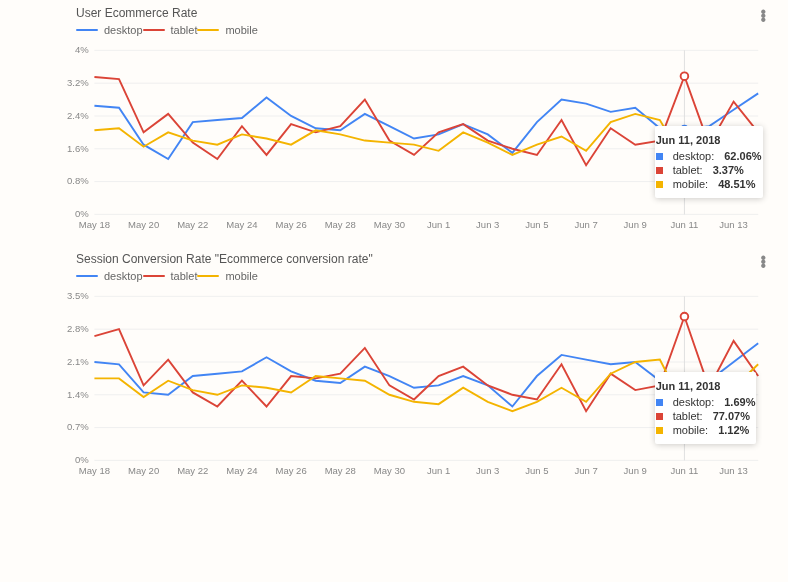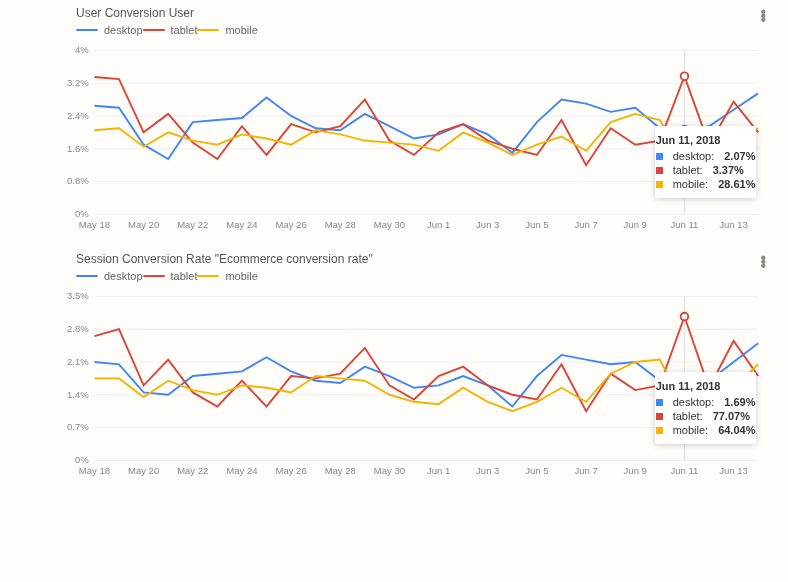--- a/index.html
+++ b/index.html
@@ -27,21 +27,21 @@
 <body>
 
 <div class="page">
 
   <div class="panel">
     <div class="kebab">
         <span>•</span>
         <span>•</span>
         <span>•</span>
       </div>
-    <div class="title">User Conversion User</div>
+    <div class="title">User Ecommerce Rate</div>
     <div class="legend">
       <div class="legend-item">
           <span class="legend-sw" style="background:#4285f4"></span>
           <span>desktop</span>
         </div>
       <div class="legend-item">
           <span class="legend-sw" style="background:#db4437"></span>
           <span>tablet</span>
         </div>
       <div class="legend-item">
@@ -83,31 +83,31 @@
           <path d="M0 33.949999999999996 L25.777777777777775 36.10000000000001 L51.55555555555555 92 L77.33333333333333 72.64999999999999 L103.1111111111111 102.75 L128.88888888888889 119.95 L154.66666666666666 85.55 L180.44444444444443 115.64999999999999 L206.2222222222222 83.39999999999999 L232 92 L257.77777777777777 85.55 L283.55555555555554 57.60000000000001 L309.3333333333333 100.60000000000001 L335.1111111111111 115.64999999999999 L360.88888888888886 92 L386.6666666666667 83.39999999999999 L412.4444444444444 100.60000000000001 L438.22222222222223 109.2 L464 115.64999999999999 L489.77777777777777 79.10000000000001 L515.5555555555555 126.39999999999999 L541.3333333333334 87.7 L567.1111111111111 104.89999999999999 L592.8888888888889 100.60000000000001 L618.6666666666666 33.089999999999996 L644.4444444444445 104.89999999999999 L670.2222222222222 59.75 L696 92 " class="series-line" stroke="#db4437"></path>
           <circle cx="618.6666666666666" cy="33.089999999999996" r="4" class="hover-marker" stroke="#db4437"></circle>
           <path d="M0 89.85000000000001 L25.777777777777775 87.7 L51.55555555555555 107.05 L77.33333333333333 92 L103.1111111111111 100.60000000000001 L128.88888888888889 104.89999999999999 L154.66666666666666 94.14999999999999 L180.44444444444443 98.45 L206.2222222222222 104.89999999999999 L232 89.85000000000001 L257.77777777777777 94.14999999999999 L283.55555555555554 100.60000000000001 L309.3333333333333 102.75 L335.1111111111111 104.89999999999999 L360.88888888888886 111.35000000000001 L386.6666666666667 92 L412.4444444444444 102.75 L438.22222222222223 115.64999999999999 L464 104.89999999999999 L489.77777777777777 96.3 L515.5555555555555 111.35000000000001 L541.3333333333334 81.25 L567.1111111111111 72.64999999999999 L592.8888888888889 79.10000000000001 L618.6666666666666 122.96 L644.4444444444445 96.3 L670.2222222222222 100.60000000000001 L696 87.7 " class="series-line" stroke="#f4b400"></path>
           <circle cx="618.6666666666666" cy="122.96" r="4" class="hover-marker" stroke="#f4b400"></circle>
         </svg>
       <div class="tooltip" id="tooltip-top" style="left: 592.667px; top: 86px;">
         <div class="tt-title">Jun 11, 2018</div>
         <div class="tt-row">
             <span class="tt-dot" style="background:#4285f4"></span>
             <span>desktop:</span> 
-            <b>2.07%</b>
+            <b>62.06%</b>
           </div>
         <div class="tt-row">
             <span class="tt-dot" style="background:#db4437"></span>
             <span>tablet:</span> 
             <b>3.37%</b>
           </div>
         <div class="tt-row">
             <span class="tt-dot" style="background:#f4b400"></span>
             <span>mobile:</span> 
-            <b>28.61%</b>
+            <b>48.51%</b>
           </div>
       </div>
     </div>
   </div>
 
   <div class="panel">
     <div class="kebab">
         <span>•</span>
         <span>•</span>
         <span>•</span>
@@ -171,19 +171,19 @@
             <b>1.69%</b>
           </div>
         <div class="tt-row">
             <span class="tt-dot" style="background:#db4437"></span>
             <span>tablet:</span> 
             <b>77.07%</b>
           </div>
         <div class="tt-row">
             <span class="tt-dot" style="background:#f4b400"></span>
             <span>mobile:</span> 
-            <b>64.04%</b>
+            <b>1.12%</b>
           </div>
       </div>
     </div>
   </div>
 
 </div>
 
 </body></html>

